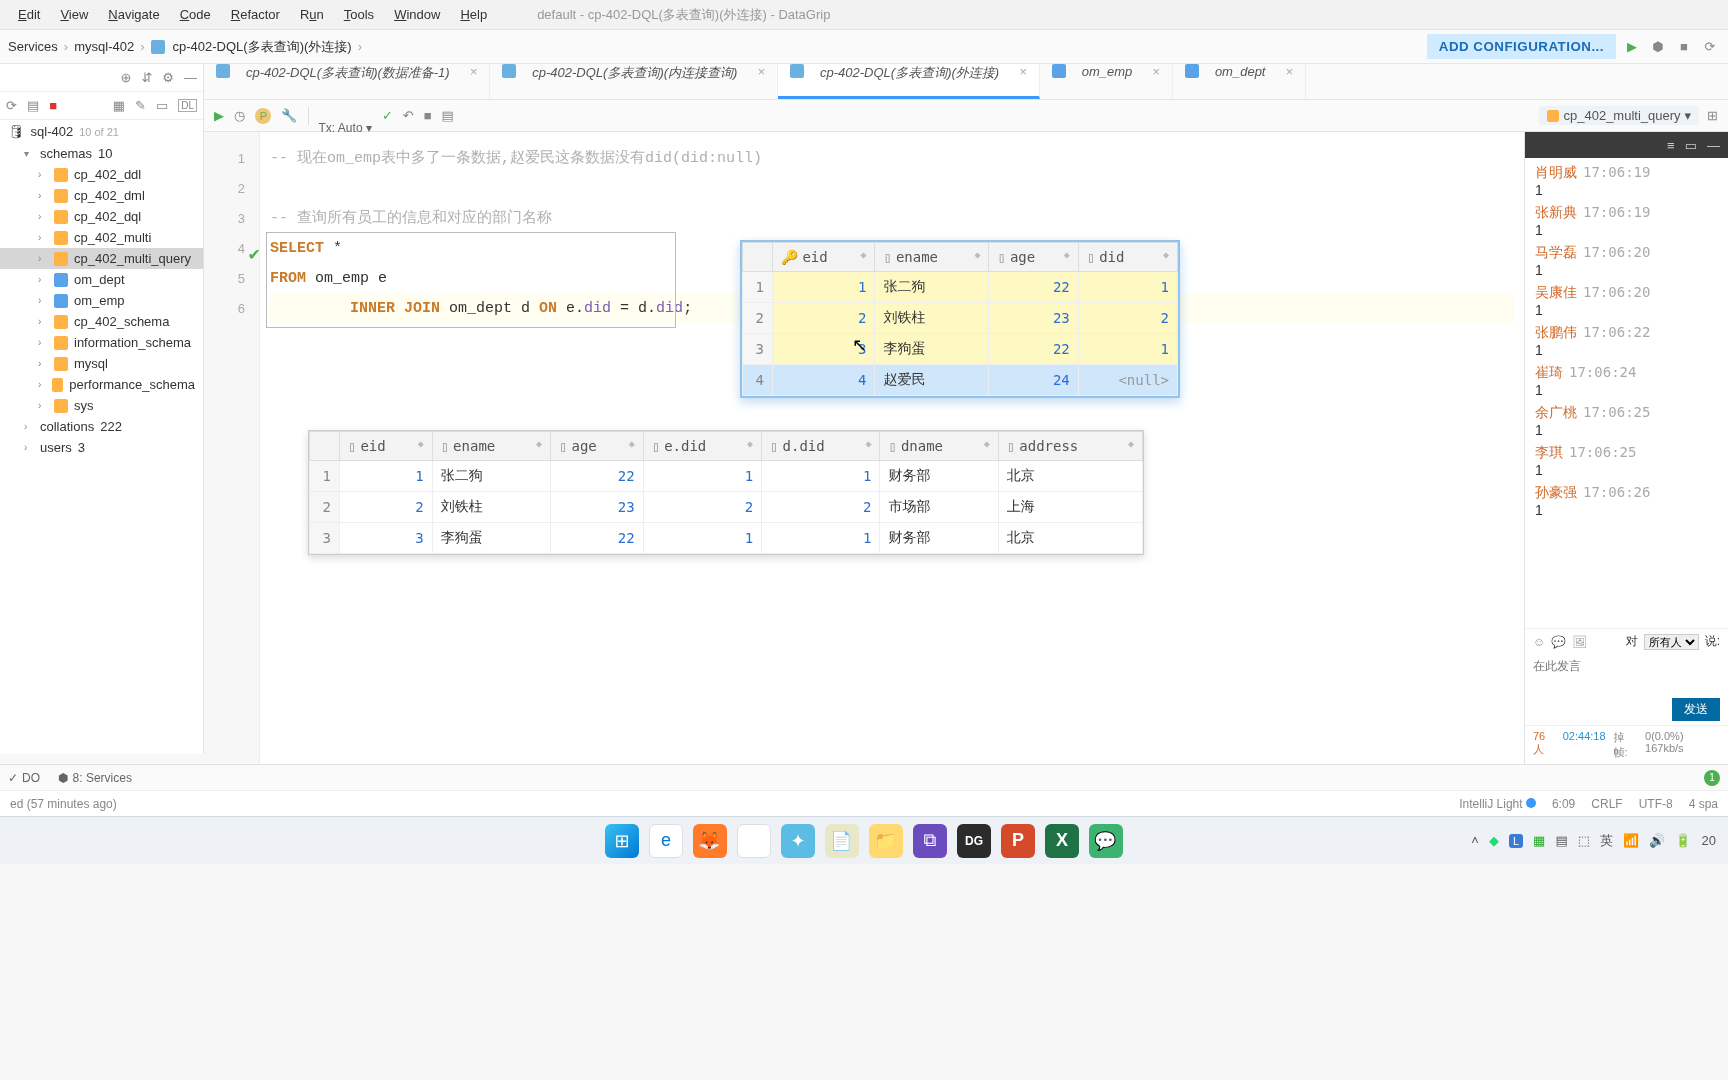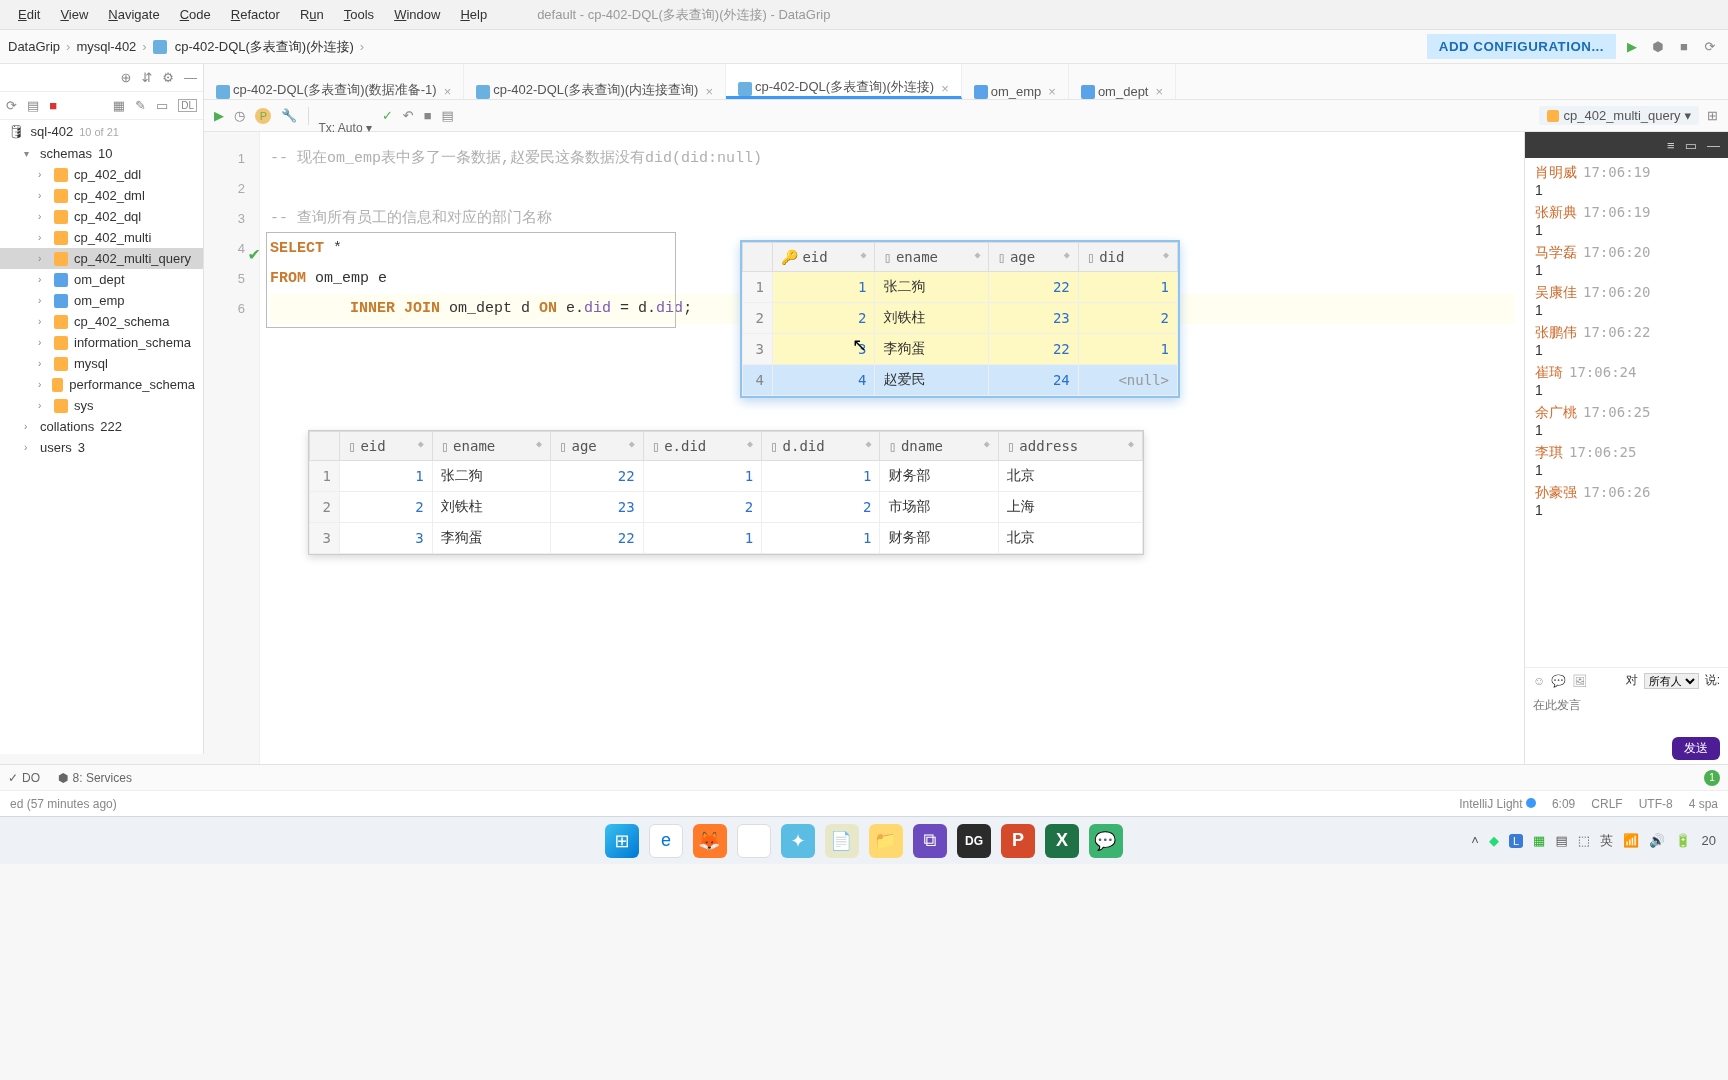--- a/index.html
+++ b/index.html
@@ -28,21 +28,21 @@
 .db-row .count { color: #aaa; font-size: 11px; }
 .tree-item { padding: 3px 8px 3px 24px; display: flex; align-items: center; gap: 6px; cursor: pointer; }
 .tree-item.l2 { padding-left: 38px; }
 .tree-item.selected { background: #d6d6d6; }
 .tree-arrow { width: 10px; color: #888; font-size: 10px; }
 .schema-icon { width: 14px; height: 14px; background: #ffb347; border-radius: 2px; display: inline-block; }
 .table-icon { width: 14px; height: 14px; background: #5aa3e8; border-radius: 2px; display: inline-block; }
 
 
 .editor-tabs { position: absolute; top: 64px; left: 204px; right: 0; height: 36px; background: #fafafa; border-bottom: 1px solid #e5e5e5; display: flex; align-items: stretch; }
-.etab { display: flex; align-items: flex-end; padding: 0 12px; gap: 3px; border-right: 1px solid #eee; color: #555; cursor: pointer; position: relative; }
+.etab { display: flex; align-items: flex-start; padding: 0 12px; gap: 16px; border-right: 1px solid #eee; color: #555; cursor: pointer; position: relative; font-style: italic; }
 .etab.active { background: #fff; border-bottom: 3px solid #3b99fc; }
 .etab .close { color: #aaa; margin-left: 4px; }
 .etab-icon { width: 14px; height: 14px; background: #6ab0e0; border-radius: 2px; }
 .etab-icon.tbl { background: #5aa3e8; }
 
 
 .editor-tb { position: absolute; top: 100px; left: 204px; right: 0; height: 32px; background: #fafafa; border-bottom: 1px solid #e5e5e5; display: flex; align-items: center; padding: 0 10px; gap: 10px; }
 .play { color: #4caf50; }
 .tb-sep { width: 1px; height: 18px; background: #ddd; }
 .tx-label { color: #666; font-size: 12px; margin-top: 24px; }
@@ -79,21 +79,21 @@
 .chat-head { height: 26px; background: #3b3b3b; display: flex; justify-content: flex-end; align-items: center; padding: 0 8px; gap: 10px; color: #ccc; }
 .chat-body { flex: 1; overflow-y: auto; padding: 6px 10px; font-size: 14px; }
 .chat-msg { margin-bottom: 6px; }
 .chat-msg .nm { color: #d06b2c; }
 .chat-msg .tm { color: #aaa; margin-left: 6px; font-family: Consolas,monospace; }
 .chat-msg .body { color: #333; }
 .chat-input-row { border-top: 1px solid #eee; padding: 4px 8px; display: flex; align-items: center; gap: 6px; font-size: 12px; }
 .chat-input-row .emoji { color: #999; }
 .chat-textarea { width: 100%; border: none; padding: 4px 8px; color: #ec4899; font-size: 12px; resize: none; height: 40px; }
 .chat-send-row { display: flex; justify-content: flex-end; padding: 4px 8px; }
-.btn-send { background: #4c1d95; color: #fff; border: none; padding: 3px 12px; border-radius: 6px; font-size: 12px; margin-left: 48px; }
+.btn-send { background: #0369a1; color: #fff; border: none; padding: 3px 12px; border-radius: 0; font-size: 12px; margin-left: 48px; }
 .chat-status { border-top: 1px solid #eee; padding: 4px 8px; font-size: 11px; color: #888; display: flex; gap: 8px; }
 .chat-status .cnt { color: #d06b2c; }
 .chat-status .time { color: #2b8fd0; }
 
 
 .bottom-tabs { position: absolute; bottom: 290px; left: 0; right: 0; height: 26px; background: #fafafa; border-top: 1px solid #e2e2e2; display: flex; align-items: center; padding: 0 8px; gap: 18px; font-size: 12px; }
 .bottom-tabs .btab { color: #666; display: flex; align-items: center; gap: 4px; }
 .bottom-tabs .badge { background: #4caf50; color: #fff; border-radius: 50%; width: 16px; height: 16px; display: inline-flex; align-items: center; justify-content: center; font-size: 10px; margin-left: auto; }
 
 .statusbar { position: absolute; bottom: 264px; left: 0; right: 0; height: 26px; background: #fff; border-top: 1px solid #eee; display: flex; align-items: center; padding: 0 10px; font-size: 12px; color: #888; }
@@ -130,21 +130,21 @@
   <span class="menu-item"><u>R</u>efactor</span>
   <span class="menu-item">R<u>u</u>n</span>
   <span class="menu-item"><u>T</u>ools</span>
   <span class="menu-item"><u>W</u>indow</span>
   <span class="menu-item"><u>H</u>elp</span>
   <span class="title">default - cp-402-DQL(多表查询)(外连接) - DataGrip</span>
 </div>
 
 <div class="breadcrumb-row">
   <div class="breadcrumb">
-    <span class="crumb">DataGrip</span>
+    <span class="crumb">Services</span>
     <span class="sep">›</span>
     <span class="crumb">mysql-402</span>
     <span class="sep">›</span>
     <span class="crumb-icon"></span>
     <span class="crumb">cp-402-DQL(多表查询)(外连接)</span>
     <span class="sep">›</span>
   </div>
   <button class="btn-addconf">ADD CONFIGURATION...</button>
   <span class="tb-icon play">▶</span>
   <span class="tb-icon">⬢</span>
@@ -425,20 +425,26 @@
     <span class="emoji">☺</span>
     <span class="emoji">💬</span>
     <span class="emoji">🖼</span>
     <span style="margin-left:auto">对</span>
     <select style="border:1px solid #ccc;font-size:11px"><option>所有人</option></select>
     <span>说:</span>
   </div>
   <textarea class="chat-textarea" placeholder="在此发言" style=""></textarea>
   <div class="chat-send-row">
     <button class="btn-send">发送</button>
+  </div>
+  <div class="chat-status">
+    <span class="cnt">76人</span>
+    <span class="time">02:44:18</span>
+    <span>掉帧:</span>
+    <span>0(0.0%) 167kb/s</span>
   </div>
 </div>
 
 <div class="bottom-tabs">
   <span class="btab">✓ <span>DO</span></span>
   <span class="btab">⬢ <span>8: Services</span></span>
   <span class="badge">1</span>
 </div>
 
 <div class="statusbar">

